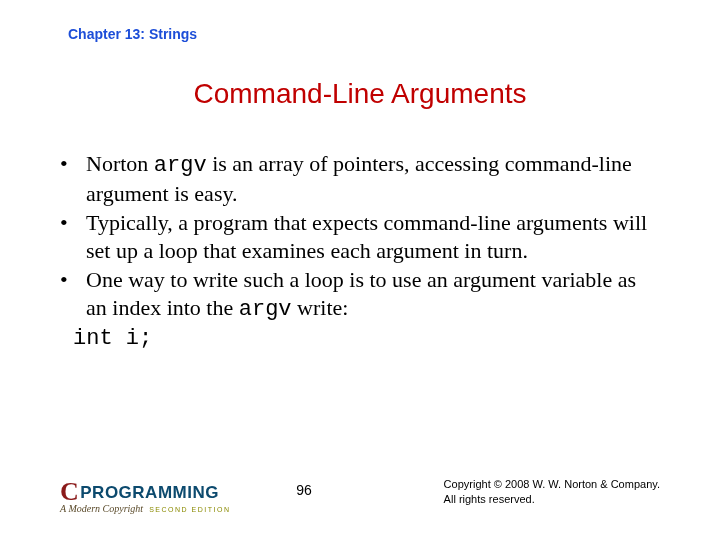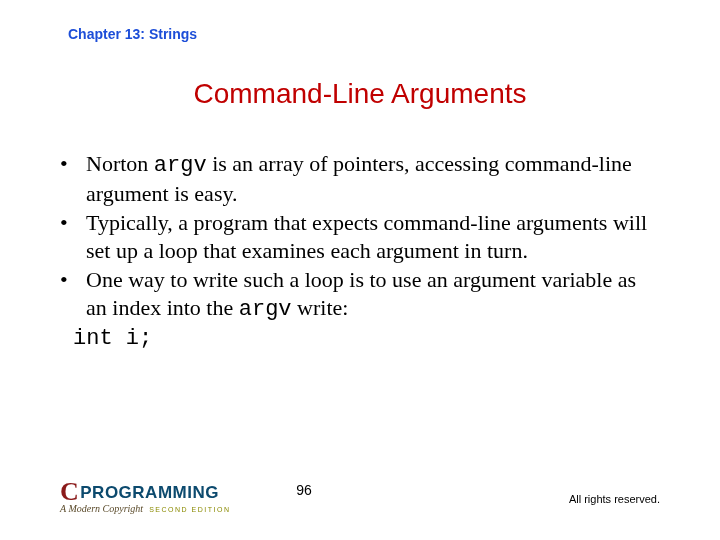--- a/index.html
+++ b/index.html
@@ -172,15 +172,16 @@
   <div class="brand">
     <div class="brand-top">
       <span class="brand-c">C</span><span class="brand-prog">PROGRAMMING</span>
     </div>
     <div class="brand-sub">
       <span>A Modern Copyright</span><span class="brand-edition">SECOND EDITION</span>
     </div>
   </div>
   <div class="page-num">96</div>
   <div class="copyright">
+    <div>Copyright © 2008 W. W. Norton &amp; Company.</div>
     <div>All rights reserved.</div>
   </div>
 </div>
 
 </body></html>

